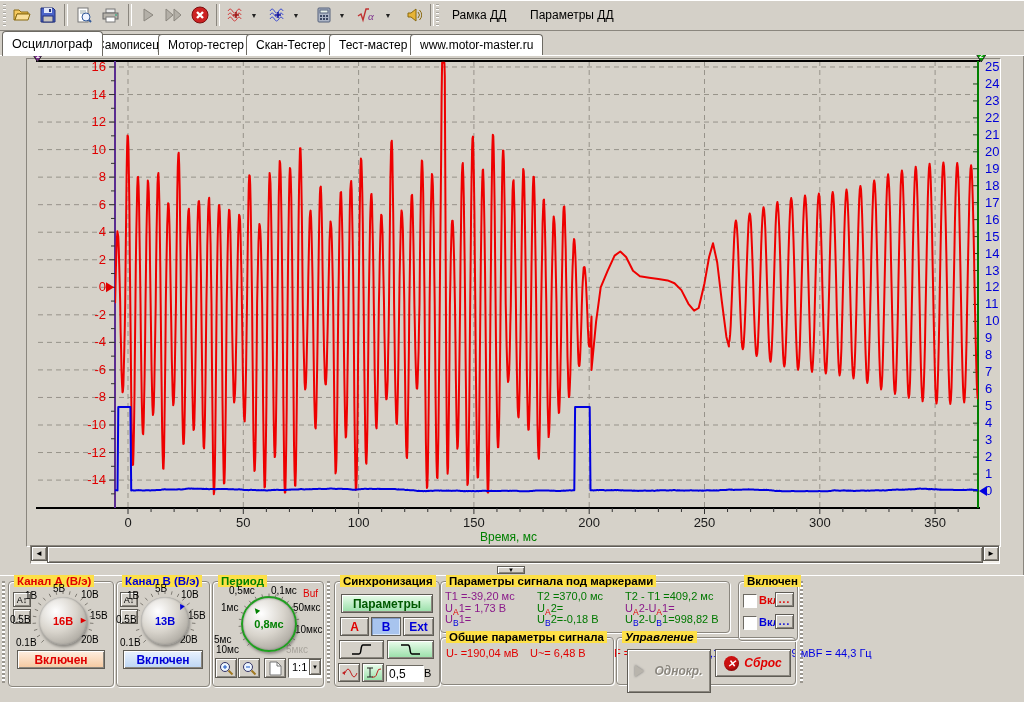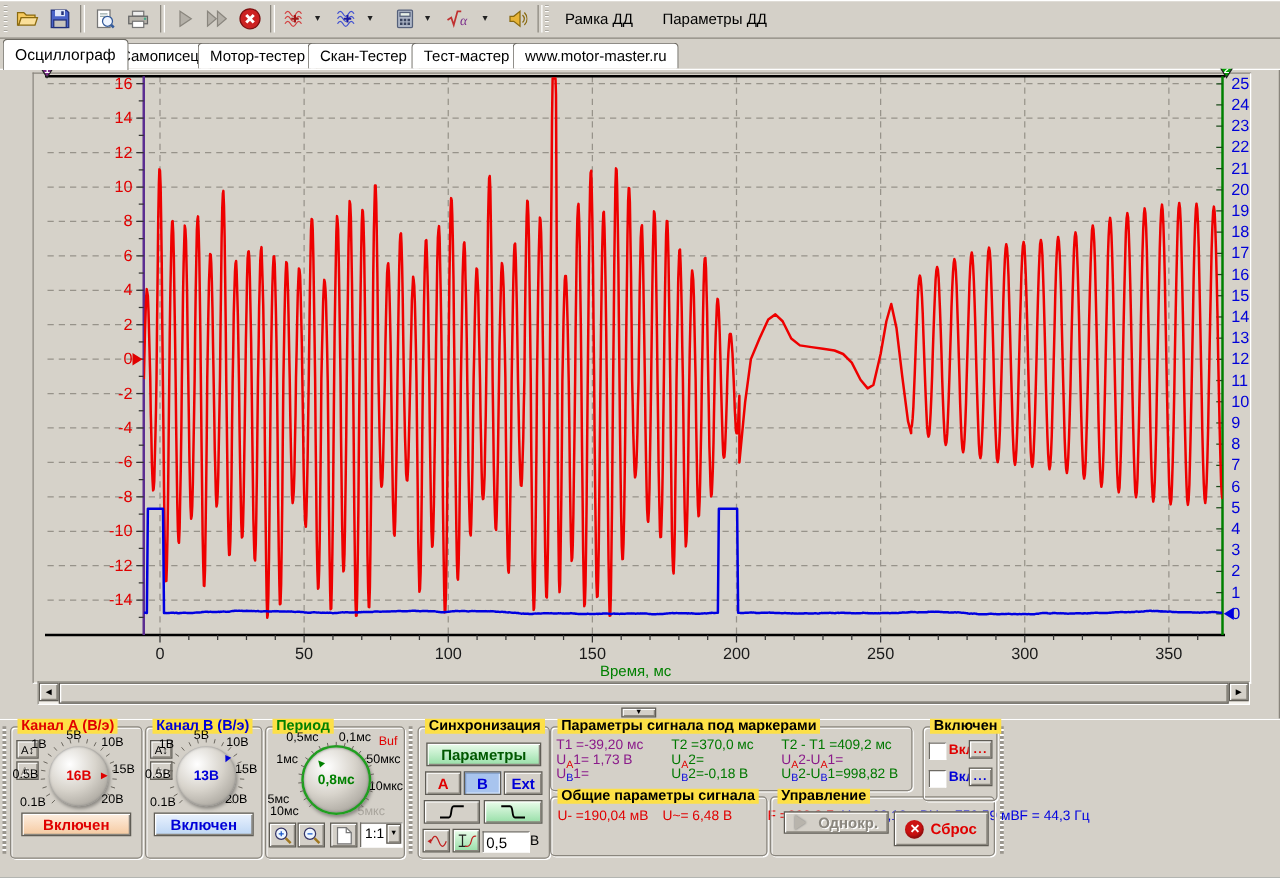--- a/index.html
+++ b/index.html
@@ -622,23 +622,23 @@
       <div class="ggrid">
         <span class="c-red">U- =190,04 мВ</span>
         <span class="c-red">U~= 6,48 В</span>
         <span class="c-red">F =222,8 Гц</span>
         <span class="c-blu">U- =-68,13 мВ</span>
         <span class="c-blu">U~=759,59 мВ</span>
         <span class="c-blu">F = 44,3 Гц</span>
       </div>
     </div>
 
-    <div class="groupbox" style="left:616px;top:61px;width:178px;height:46px;">
+    <div class="groupbox" style="left:616px;top:61px;width:178px;height:46px;font-style:italic;">
       <span class="gb-title">Управление</span>
-      <div class="btn cbtn off" style="left:10px;top:11px;width:84px;height:18px;">
+      <div class="btn cbtn off" style="left:10px;top:11px;width:84px;height:44px;">
         <span class="tri"></span>
         <span>Однокр.</span>
       </div>
       <div class="btn cbtn t-red" style="left:98px;top:11px;width:76px;height:28px;">
         <span class="badge">✕</span>
         <span>Сброс</span>
       </div>
     </div>
 
     <div class="groupbox" style="left:738px;top:5px;width:58px;height:58px;">

